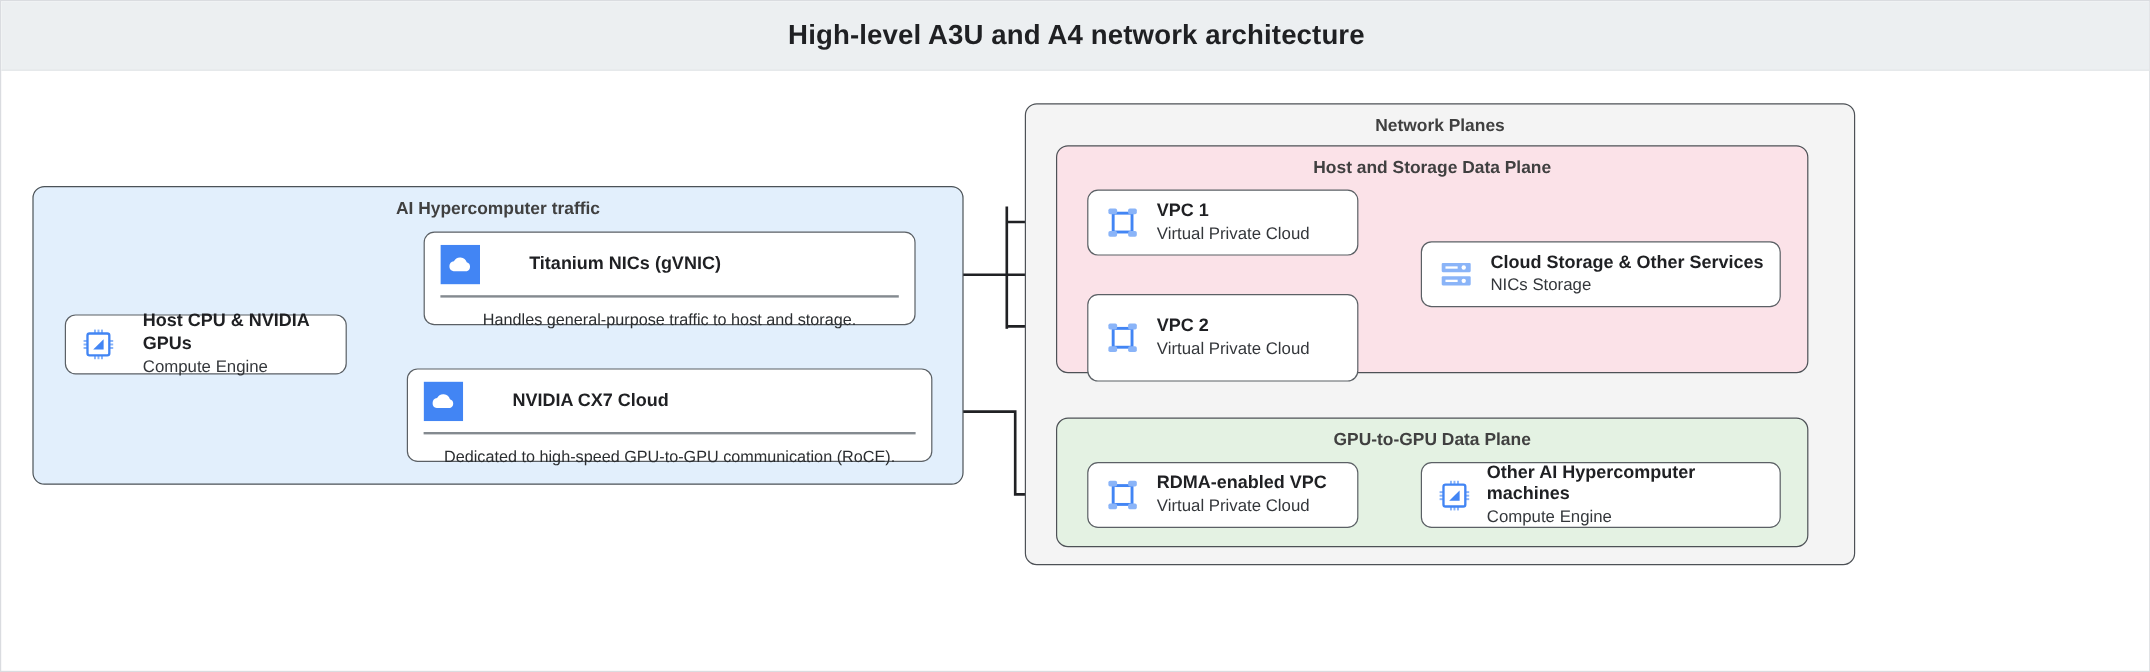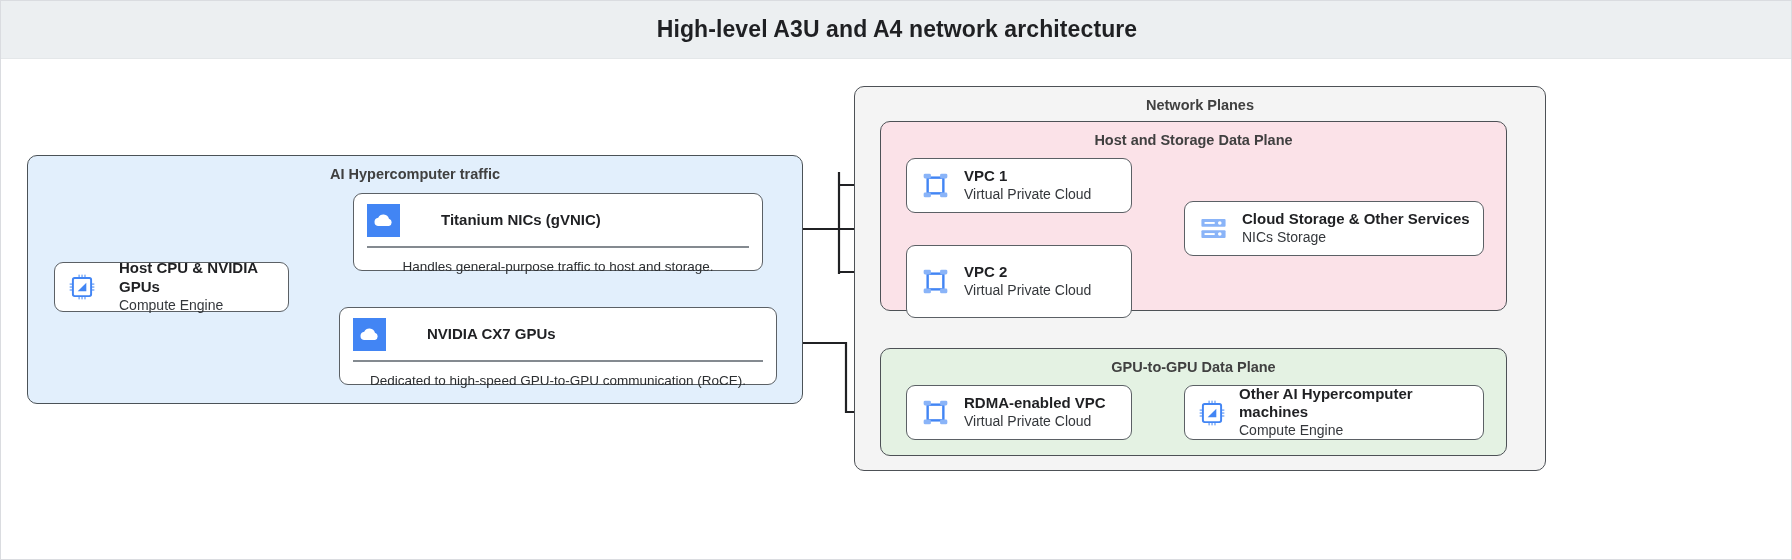--- a/index.html
+++ b/index.html
@@ -171,21 +171,21 @@
     </div>
 
     <div class="card split" style="left:338px; top:248px; width:438px; height:78px;">
       <div class="row">
         <span class="icon">
           <svg width="33" height="33" viewBox="0 0 32 32">
             <rect x="0" y="0" width="32" height="32" fill="#4285f4"></rect>
             <path d="M 10.6 21.4 A 4.1 4.1 0 0 1 10.9 13.3 A 5.6 5.6 0 0 1 21.3 14.2 A 3.8 3.8 0 0 1 21.4 21.4 Z" fill="#ffffff"></path>
           </svg>
         </span>
-        <span class="title">NVIDIA CX7 GPUs</span>
+        <span class="title">NVIDIA CX7 Cloud</span>
       </div>
       <div class="rule"></div>
       <div class="desc">Dedicated to high-speed GPU-to-GPU communication (RoCE).</div>
     </div>
 
     <div class="group planes" style="left:853px; top:27px; width:692px; height:385px;">
       <div class="group-label">Network Planes</div>
     </div>
 
     <div class="group hostplane" style="left:879px; top:62px; width:627px; height:190px;">

